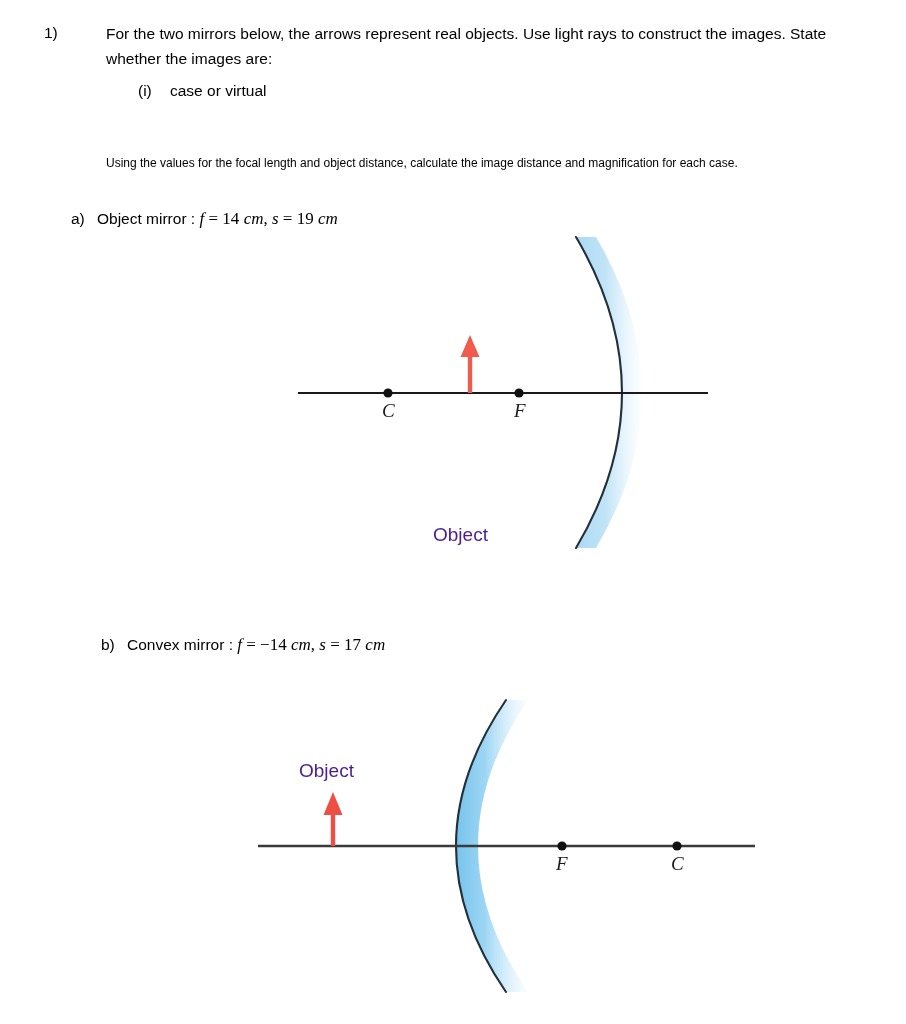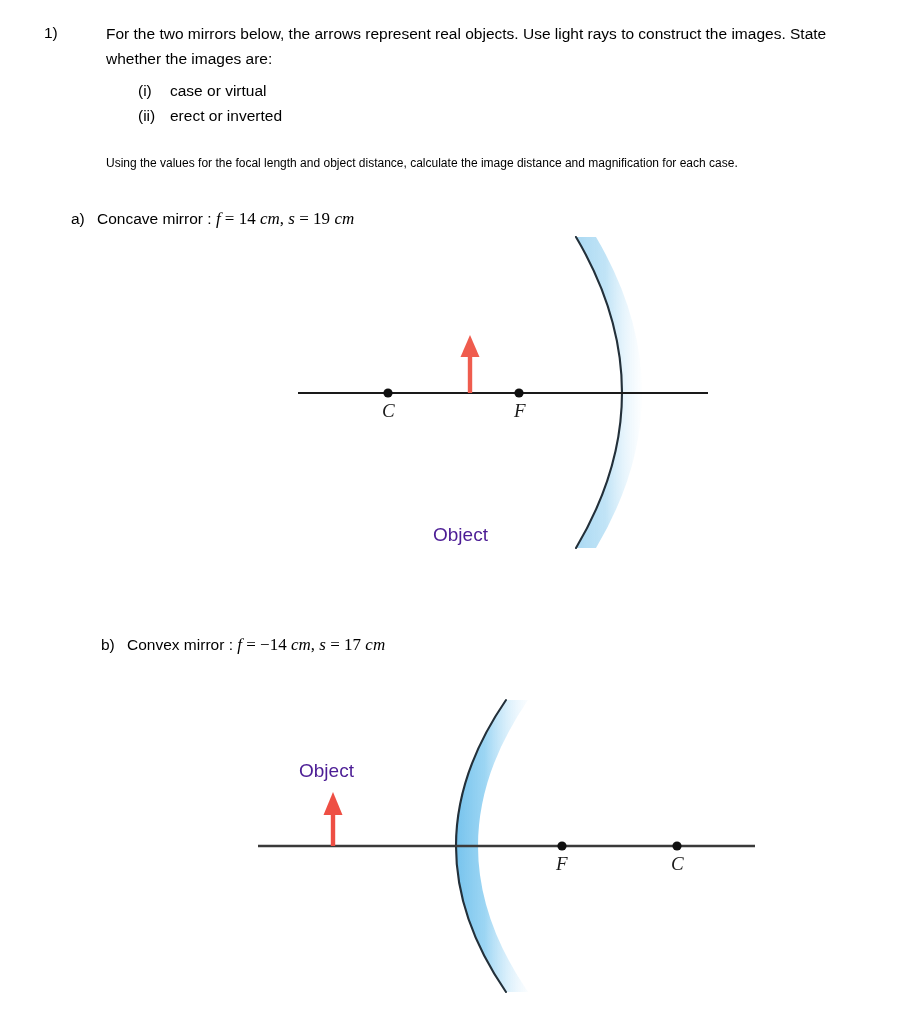--- a/index.html
+++ b/index.html
@@ -124,30 +124,26 @@
 
   <div class="q-body">
     <p class="q-para">For the two mirrors below, the arrows represent real objects. Use light rays to construct the images. State whether the images are:</p>
   </div>
 
   <div class="q-sublist">
     <div class="sub-row">
       <span class="sub-num">(i)</span>
       <span>case or virtual</span>
     </div>
-    <div class="sub-row">
-      <span class="sub-num">(ii)</span>
-      <span>erect or inverted</span>
-    </div>
   </div>
 
   <p class="q-para2">Using the values for the focal length and object distance, calculate the image distance and magnification for each case.</p>
 
   <div class="part-line part-a">
-    <span class="part-marker">a)</span><span>Concave mirror : </span><span class="mathi">f</span><span class="mathr"> = </span><span class="mathr">14</span>&nbsp;<span class="mathi">cm</span><span class="mathr">, </span><span class="mathi">s</span><span class="mathr"> = </span><span class="mathr">19</span>&nbsp;<span class="mathi">cm</span>
+    <span class="part-marker">a)</span><span>Object mirror : </span><span class="mathi">f</span><span class="mathr"> = </span><span class="mathr">14</span>&nbsp;<span class="mathi">cm</span><span class="mathr">, </span><span class="mathi">s</span><span class="mathr"> = </span><span class="mathr">19</span>&nbsp;<span class="mathi">cm</span>
   </div>
 
   <div class="part-line part-b">
     <span class="part-marker">b)</span><span>Convex mirror : </span><span class="mathi">f</span><span class="mathr"> = </span><span class="mathr">−14</span>&nbsp;<span class="mathi">cm</span><span class="mathr">, </span><span class="mathi">s</span><span class="mathr"> = </span><span class="mathr">17</span>&nbsp;<span class="mathi">cm</span>
   </div>
 </div>
 
 <div class="diagram" id="concave-diagram">
 
   <svg width="906" height="340" viewBox="0 0 906 340">

